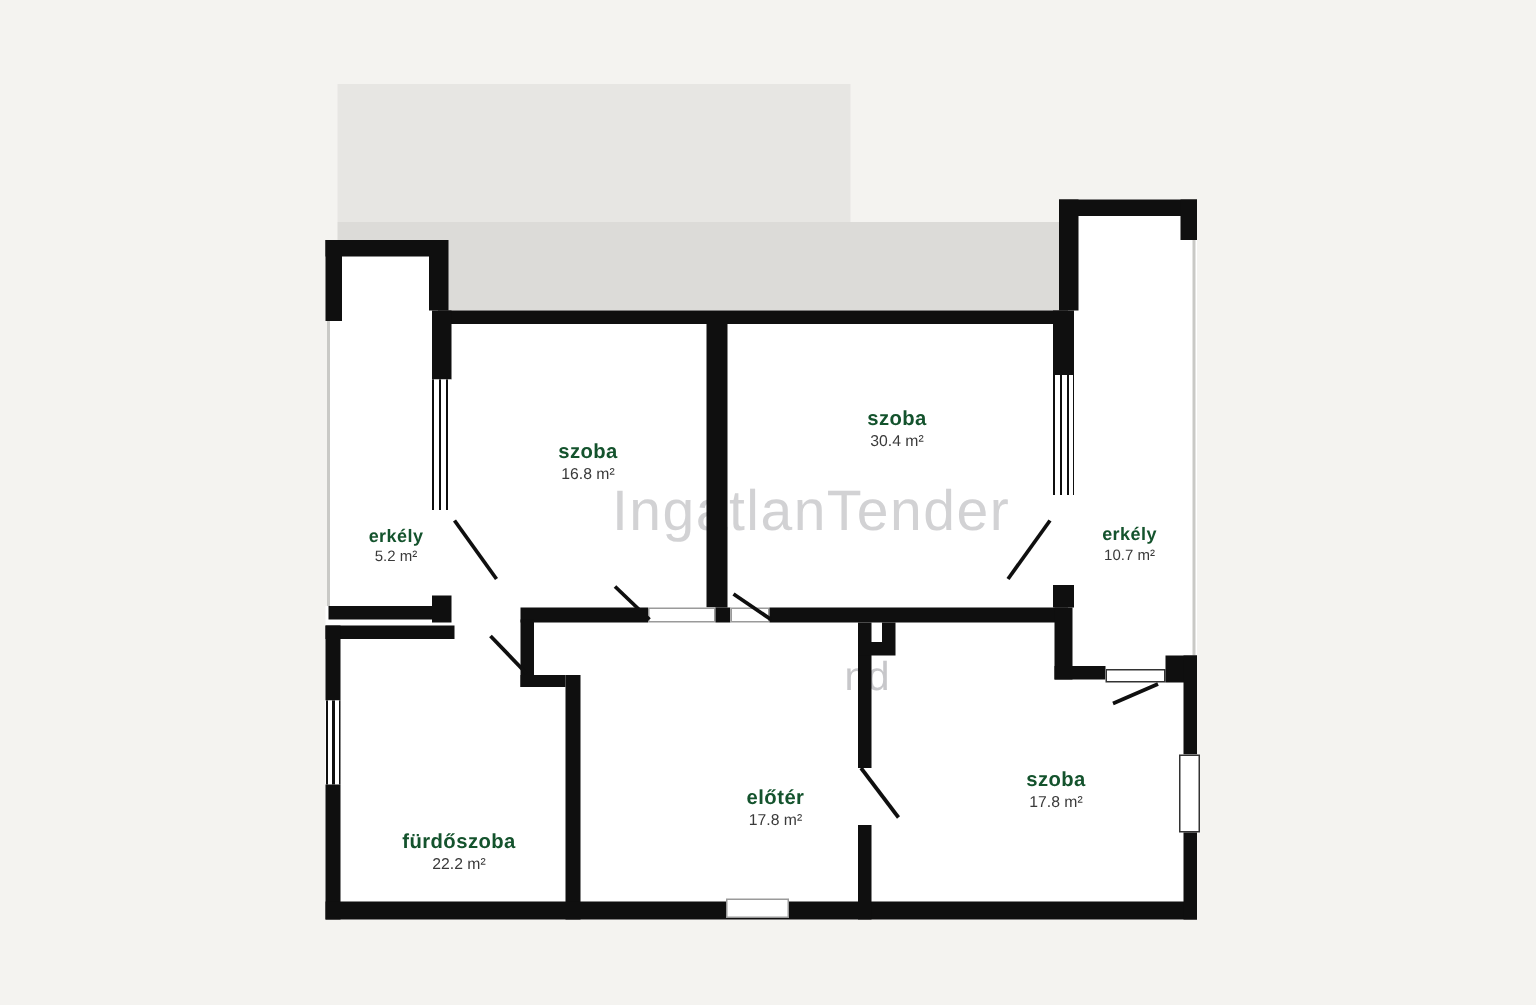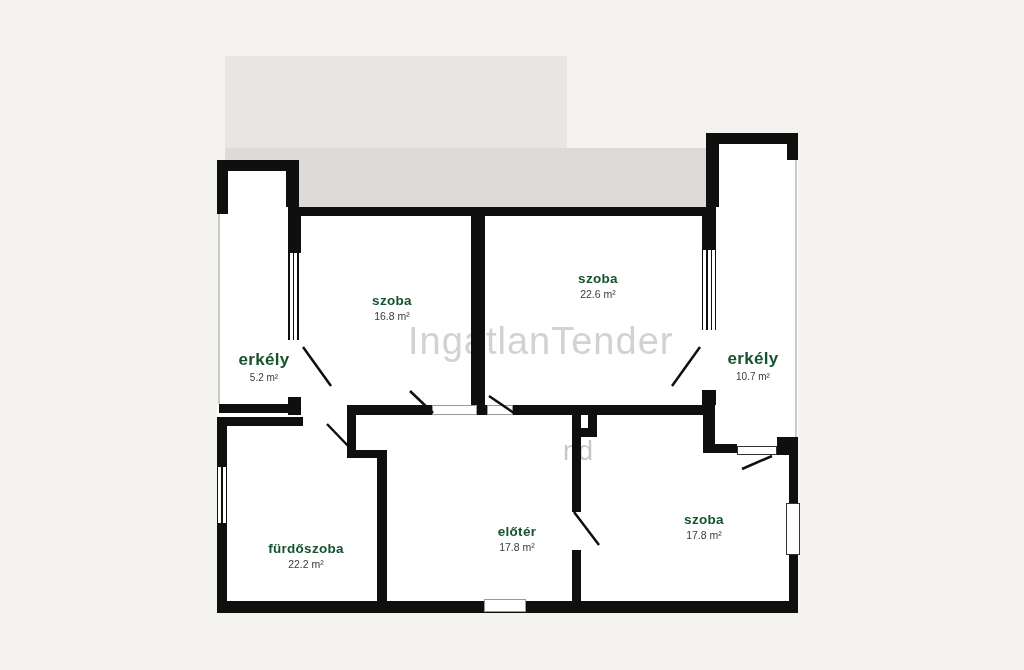--- a/index.html
+++ b/index.html
@@ -12,21 +12,21 @@
   .roof{position:absolute;}
   .floor{position:absolute;background:#ffffff;}
   .w{position:absolute;background:#0f0f0f;}
   .thin{position:absolute;background:#c9c9c6;}
   .win{position:absolute;background:repeating-linear-gradient(90deg,#0f0f0f 0 1.5px,#ffffff 1.5px 4.5px);}
   .thr{position:absolute;background:#ffffff;border:1px solid #9a9a9a;box-sizing:border-box;}
   .thr.dark{border-color:#333;}
   .lbl{position:absolute;transform:translateX(-50%);text-align:center;white-space:nowrap;z-index:6;}
   .lname{font-size:13.5px;font-weight:700;color:#14532d;letter-spacing:.3px;}
   .larea{font-size:10.5px;color:#3a3a3a;margin-top:2px;}
-  .lbl.small .lname{font-size:17px;}
+  .lbl.small .lname{font-size:12px;}
   .lbl.small .larea{font-size:10px;}
   .wm{
     position:absolute;z-index:3;color:#d2d2d4;
     font-size:38px;letter-spacing:1px;font-weight:400;
   }
   .wm-frag{
     position:absolute;z-index:3;color:#c7c7ca;
     font-size:27px;font-weight:400;
   }
   svg.swings{position:absolute;left:0;top:0;z-index:5;}
@@ -113,34 +113,34 @@
     <line x1="742" y1="469" x2="772" y2="456" stroke="#0f0f0f" stroke-width="2.5"></line>
   </svg>
 
   <div class="lbl" style="left:392px;top:293px;">
     <div class="lname">szoba</div>
     <div class="larea">16.8 m²</div>
   </div>
 
   <div class="lbl" style="left:598px;top:271px;">
     <div class="lname">szoba</div>
-    <div class="larea">22.6 m²</div>
+    <div class="larea">30.4 m²</div>
   </div>
 
   <div class="lbl small" style="left:264px;top:350px;">
     <div class="lname">erkély</div>
     <div class="larea">5.2 m²</div>
   </div>
 
   <div class="lbl small" style="left:753px;top:349px;">
     <div class="lname">erkély</div>
     <div class="larea">10.7 m²</div>
   </div>
 
-  <div class="lbl" style="left:306px;top:541px;text-align:center;">
+  <div class="lbl" style="left:306px;top:553px;text-align:center;">
     <div class="lname">fürdőszoba</div>
     <div class="larea">22.2 m²</div>
   </div>
 
   <div class="lbl" style="left:517px;top:524px;">
     <div class="lname">előtér</div>
     <div class="larea">17.8 m²</div>
   </div>
 
   <div class="lbl" style="left:704px;top:512px;">

